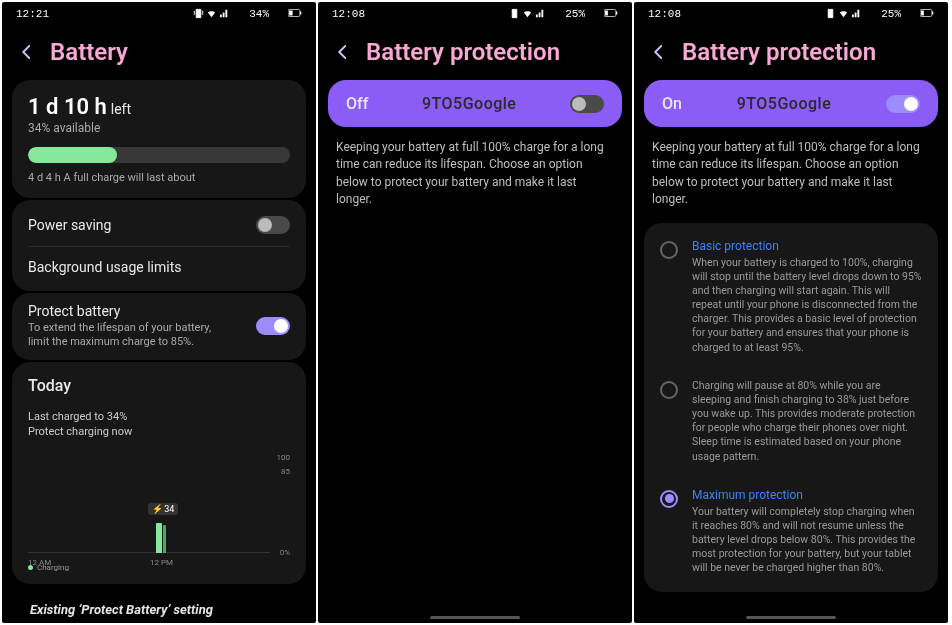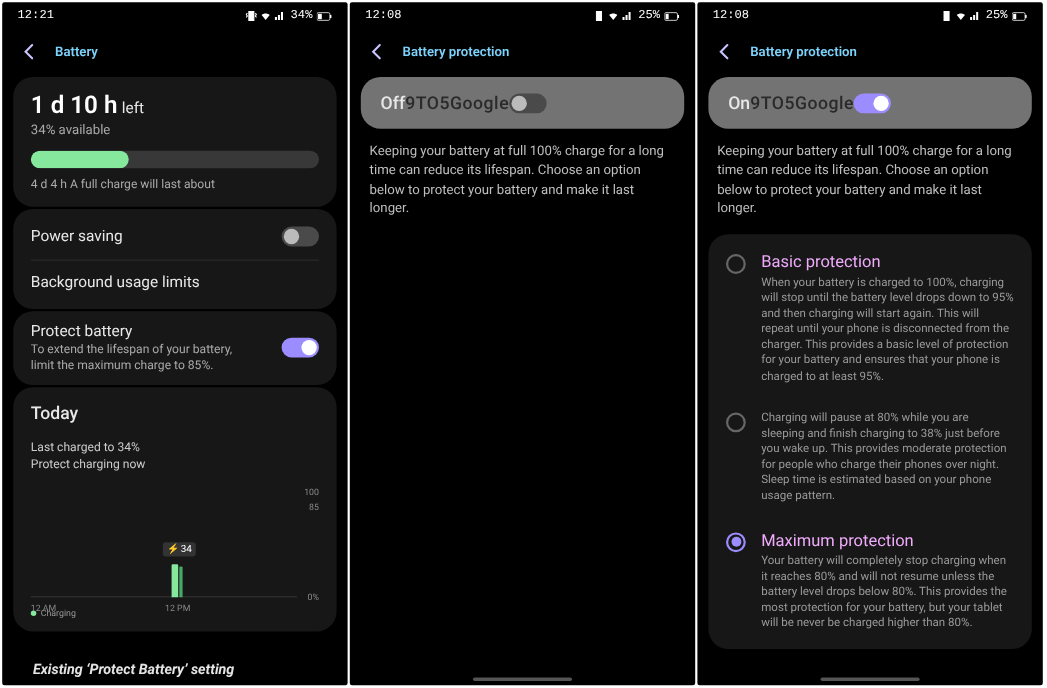--- a/index.html
+++ b/index.html
@@ -27,31 +27,31 @@
     height: 24px;
     display: flex;
     justify-content: space-between;
     align-items: center;
     padding: 0 14px;
     font-size: 11px;
     font-weight: 500;
     color: #fff;
     font-family: Liberation Mono, monospace;
   }
-  .status-right { display: flex; align-items: flex-end; gap: 4px; }
+  .status-right { display: flex; align-items: flex-start; gap: 19px; }
   .status-icons { display:flex; align-items:center; gap:2px; }
   .status-icons svg { width:11px; height:11px; }
   .header {
     display: flex;
     align-items: center;
     gap: 14px;
     padding: 12px 16px 14px 16px;
   }
   .back-icon { width: 18px; height: 18px; }
-  .header-title { font-size: 12px; font-weight: 600; color:#7dd3fc; }
+  .header-title { font-size: 24px; font-weight: 600; color:#f9a8d4; }
   .content { flex: 1; padding: 0 10px; overflow:hidden; }
   .card {
     background: #171717;
     border-radius: 18px;
     padding: 14px 16px;
     margin-bottom: 2px;
   }
   .big-time { font-size: 22px; font-weight: 600; color:#fff; }
   .big-time-small { font-size: 14px; font-weight: 400; }
   .percent-avail { font-size: 12px; color:#aaa; margin-top:2px; }
@@ -96,34 +96,34 @@
   .caption-overlay {
     position:absolute; bottom:6px; left:28px;
     font-size:13px; font-weight:700; font-style:italic; color:#e5e5e5;
     text-shadow: 0 0 4px #000, 0 0 2px #000;
   }
   .desc-text {
     font-size: 12px; color:#bfbfbf; line-height:1.45;
     padding: 8px 18px 14px 18px;
   }
   .off-on-row {
-    display:flex; align-items:center; justify-content:flex-start;
-    background:#737373; border-radius:18px; padding: 14px 18px; margin:0 10px 4px 10px;
+    display:flex; align-items:center; justify-content:space-between;
+    background:#8b5cf6; border-radius:18px; padding: 14px 18px; margin:0 10px 4px 10px;
   }
   .off-on-label { font-size:16px; font-weight:500; }
   .watermark { color:#2a2a2a; font-size:16px; font-weight:500; letter-spacing:0.5px; }
   .options-card { background:#171717; border-radius:18px; margin:0 10px; padding:4px 0; }
   .option-row { display:flex; gap:14px; padding:12px 16px; align-items:flex-start; }
   .radio {
     width:18px;height:18px;border-radius:50%;border:2px solid #666;
     flex-shrink:0; margin-top:2px; display:flex;align-items:center;justify-content:center;
   }
   .radio.selected { border-color:#9b8dff; }
   .radio.selected::after { content:""; width:9px;height:9px;border-radius:50%;background:#9b8dff; }
-  .option-title { font-size:15px; color:#f0abfc; margin-bottom:3px; }
+  .option-title { font-size:12px; color:#3b82f6; margin-bottom:3px; }
   .option-desc { font-size:10.5px; color:#9a9a9a; line-height:1.35; }
   .nav-pill { position:absolute; bottom:4px; left:50%; transform:translateX(-50%); width:90px; height:3px; background:#555; border-radius:2px; }
 </style>
 </head>
 <body>
 
 <div class="screen">
   <div class="status-bar">
     <span>12:21</span>
     <div class="status-right">

